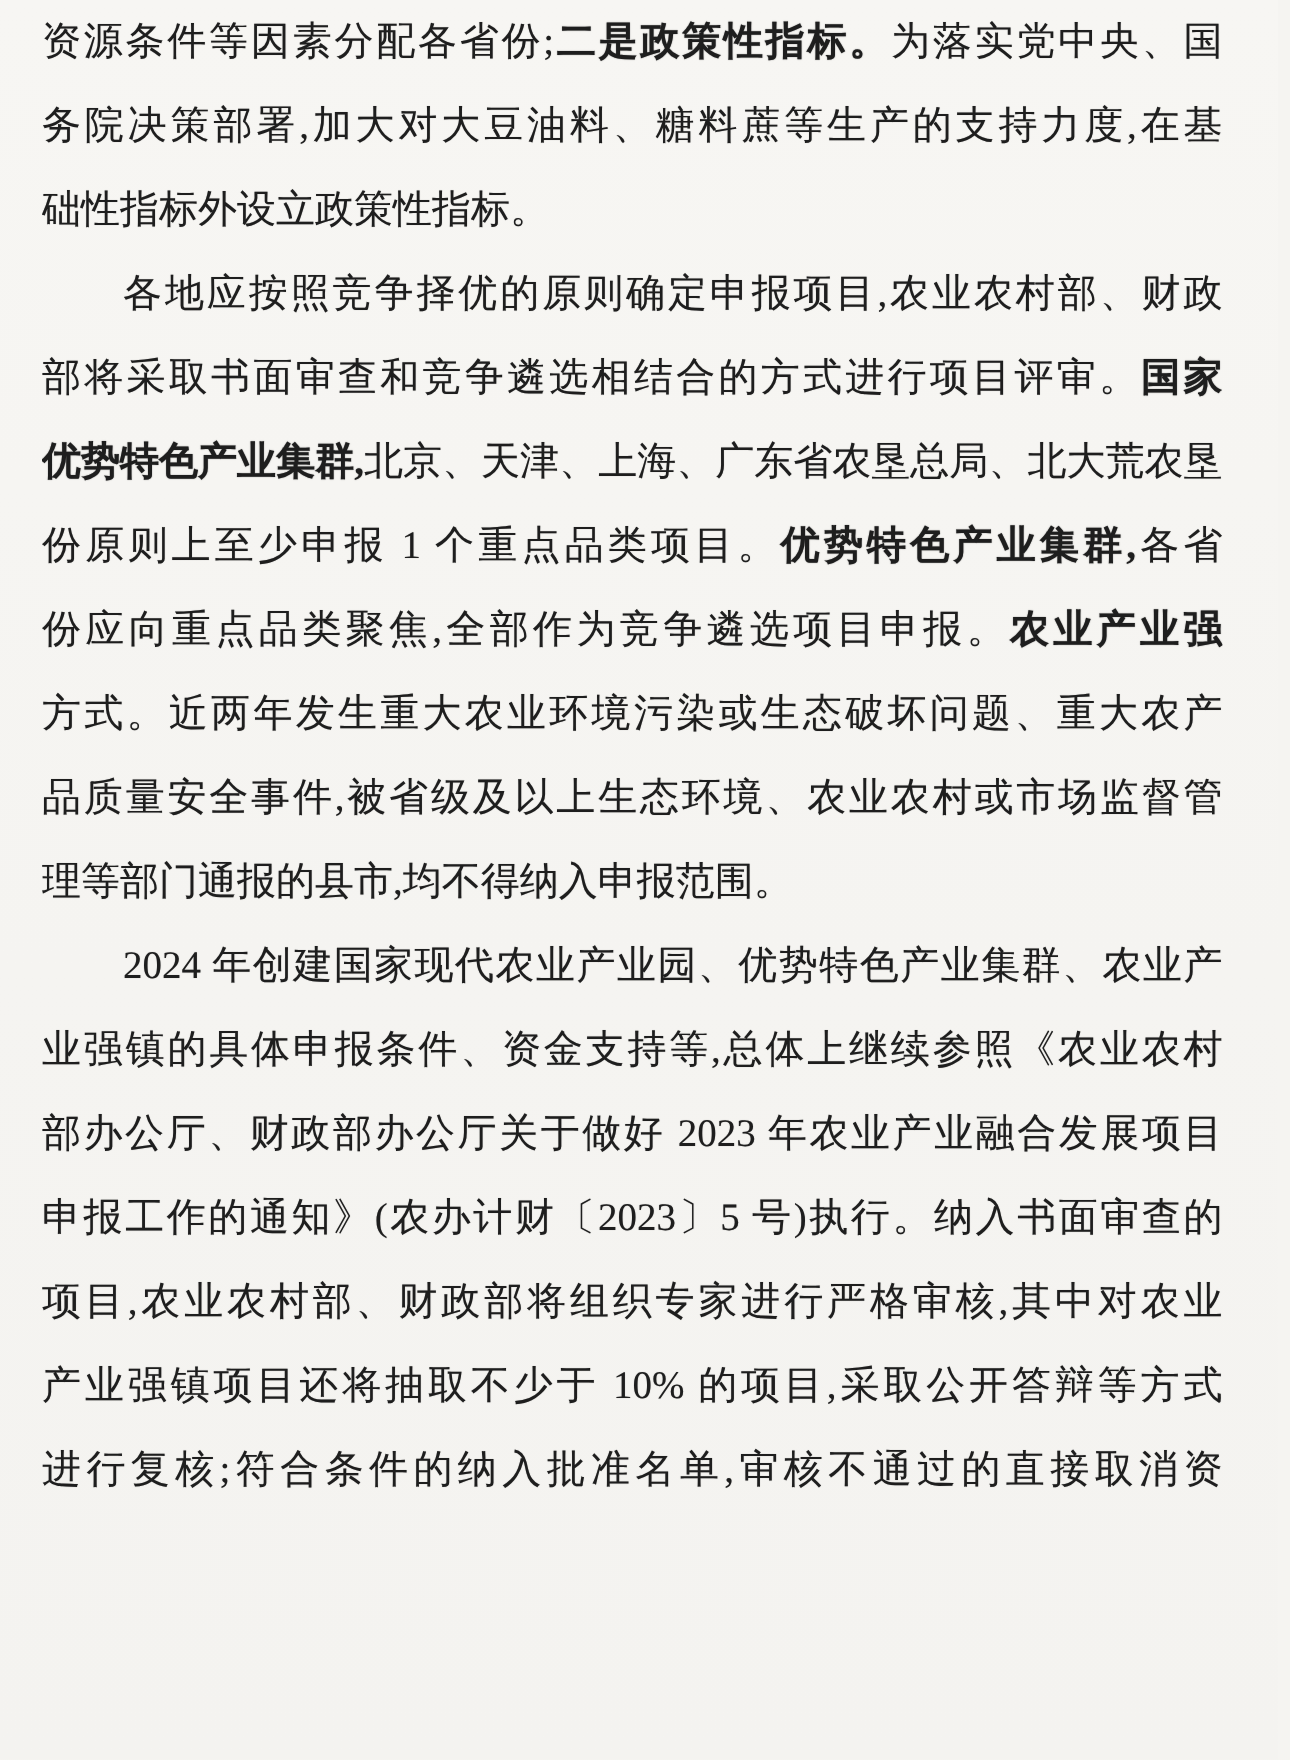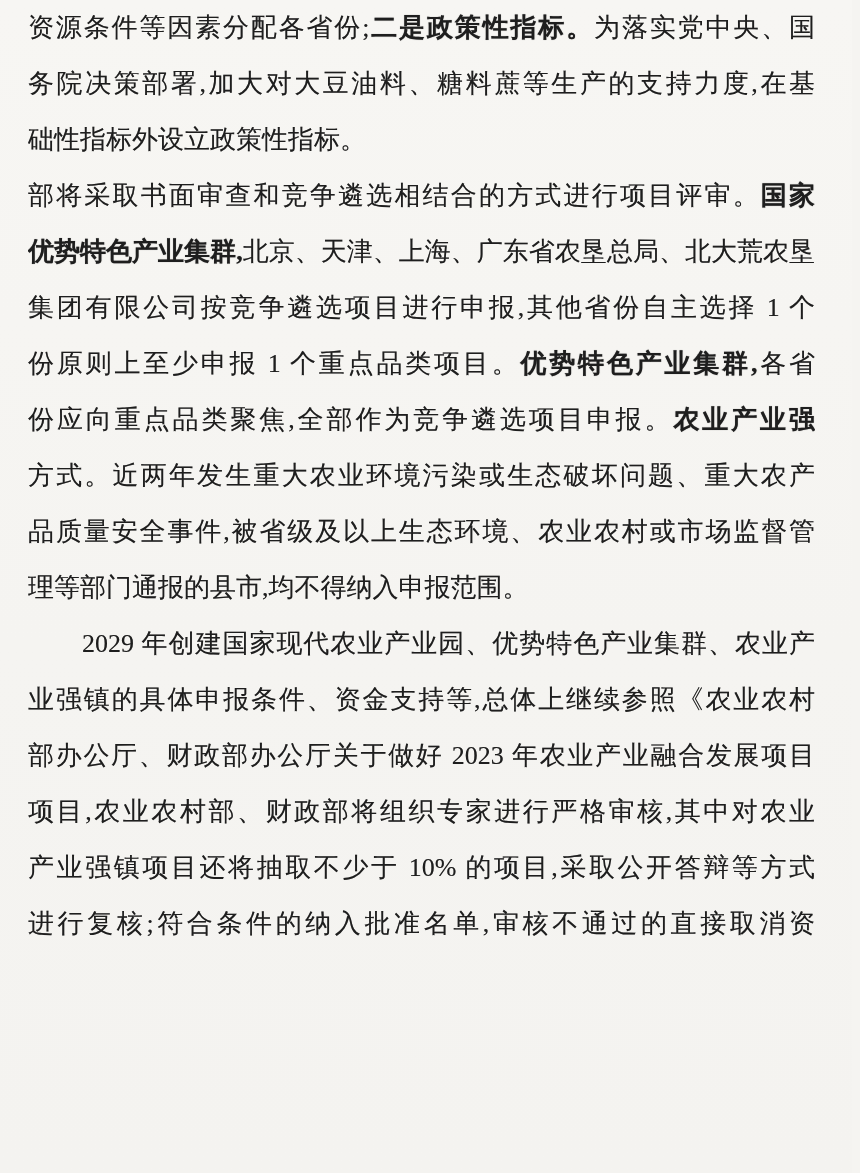--- a/index.html
+++ b/index.html
@@ -55,28 +55,29 @@
   }
 </style>
 </head>
 <body style="background: rgb(245, 244, 241);">
 
 <div class="page">
   <div class="text-block" id="doc-text" style="color: rgb(30, 30, 30);">
       <div class="line"><span class="seg">资源条件等因素分配各省份;</span><span class="seg bold">二是政策性指标。</span><span class="seg">为落实党中央、国</span></div>
       <div class="line"><span class="seg">务院决策部署,加大对大豆油料、糖料蔗等生产的支持力度,在基</span></div>
       <div class="line para-end"><span class="seg">础性指标外设立政策性指标。</span></div>
+      <div class="line indent"><span class="seg">各地应按照竞争择优的原则确定申报项目,农业农村部、财政</span></div>
       <div class="line"><span class="seg">部将采取书面审查和竞争遴选相结合的方式进行项目评审。</span><span class="seg bold">国家</span></div>
       <div class="line"><span class="seg bold">优势特色产业集群,</span><span class="seg">北京、天津、上海、广东省农垦总局、北大荒农垦</span></div>
-      <div class="line"><span class="seg">集团有限公司按竞争遴选项目进行申报,其他省份自主选择 1 个</span></div>
       <div class="line"><span class="seg">份原则上至少申报 1 个重点品类项目。</span><span class="seg bold">优势特色产业集群,</span><span class="seg">各省</span></div>
       <div class="line"><span class="seg">份应向重点品类聚焦,全部作为竞争遴选项目申报。</span><span class="seg bold">农业产业强</span></div>
       <div class="line"><span class="seg">方式。近两年发生重大农业环境污染或生态破坏问题、重大农产</span></div>
       <div class="line"><span class="seg">品质量安全事件,被省级及以上生态环境、农业农村或市场监督管</span></div>
       <div class="line para-end"><span class="seg">理等部门通报的县市,均不得纳入申报范围。</span></div>
-      <div class="line indent"><span class="seg">2029 年创建国家现代农业产业园、优势特色产业集群、农业产</span></div>
+      <div class="line indent"><span class="seg">2024 年创建国家现代农业产业园、优势特色产业集群、农业产</span></div>
       <div class="line"><span class="seg">业强镇的具体申报条件、资金支持等,总体上继续参照《农业农村</span></div>
       <div class="line"><span class="seg">部办公厅、财政部办公厅关于做好 2023 年农业产业融合发展项目</span></div>
+      <div class="line"><span class="seg">申报工作的通知》(农办计财〔2023〕5 号)执行。纳入书面审查的</span></div>
       <div class="line"><span class="seg">项目,农业农村部、财政部将组织专家进行严格审核,其中对农业</span></div>
       <div class="line"><span class="seg">产业强镇项目还将抽取不少于 10% 的项目,采取公开答辩等方式</span></div>
       <div class="line"><span class="seg">进行复核;符合条件的纳入批准名单,审核不通过的直接取消资</span></div>
     </div>
 </div>
 
 </body></html>

